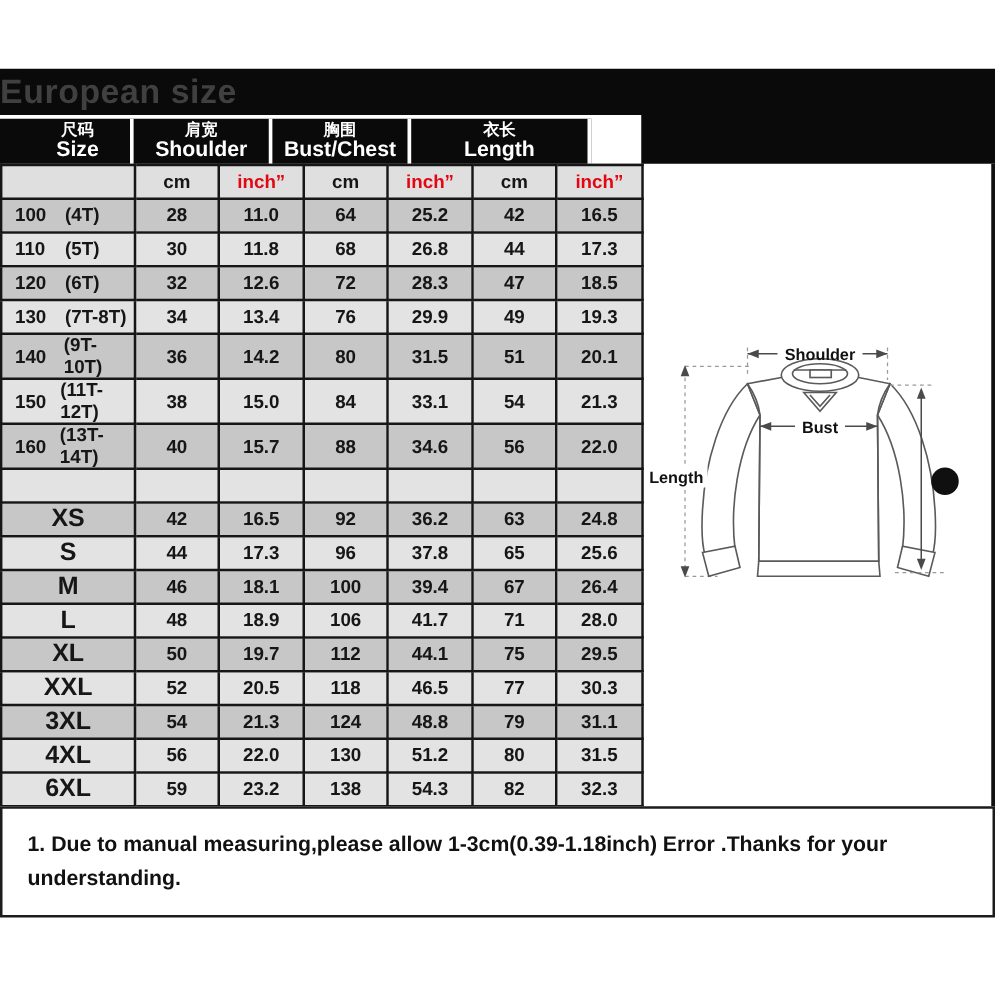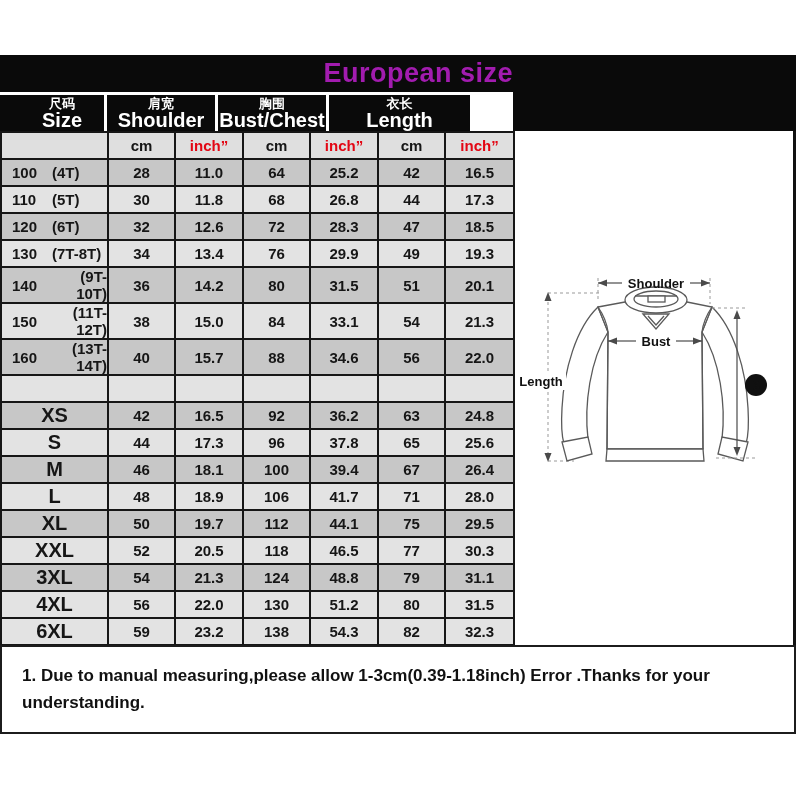--- a/index.html
+++ b/index.html
@@ -1,48 +1,48 @@
 <!DOCTYPE html>
 <html><head>
 <meta charset="utf-8">
 <style>
   html,body{margin:0;padding:0;background:#ffffff;}
   .page{position:relative;width:800px;height:800px;background:#ffffff;overflow:hidden;
         font-family:"Liberation Sans","DejaVu Sans",sans-serif;}
 
   
   .band{position:absolute;left:0;top:55px;width:796px;height:76px;background:#0a0a0a;}
-  .title{position:absolute;left:0;top:58px;width:513px;text-align:right;
-         font-size:27px;font-weight:bold;color:#a21caf;letter-spacing:.5px;}
+  .title{position:absolute;left:0;top:58px;width:513px;text-align:left;
+         font-size:27px;font-weight:bold;color:#404040;letter-spacing:.5px;}
 
   
   .colheads{position:absolute;left:0;top:92px;width:513px;height:39px;background:#ffffff;
             display:flex;box-sizing:border-box;padding-top:3px;}
   .colhead{background:#0a0a0a;box-sizing:border-box;border-right:3px solid #ffffff;
            display:flex;flex-direction:column;align-items:center;justify-content:center;
            color:#ffffff;}
   .colhead .zh{font-size:13px;line-height:14px;font-weight:bold;}
-  .colhead .en{font-size:20px;line-height:18px;font-weight:bold;}
+  .colhead .en{font-size:17px;line-height:18px;font-weight:bold;}
   .w-size{width:107px;padding-left:20px;} .w-meas{width:111px;} .w-last{width:144px;}
 
   
   table.sizes{position:absolute;left:0;top:131px;border-collapse:collapse;table-layout:fixed;}
   table.sizes td{border:2px solid #161616;height:23px;padding:0;text-align:center;
                  font-weight:bold;font-size:15px;color:#161616;overflow:hidden;}
   table.sizes tr{height:27px;}
   td.cm-cell{border-right-style:dotted;}
   td.inch-cell{border-left-style:dotted;color:#e30613;}
   tr.dark td{background:#c7c7c7;}
   tr.light td{background:#e3e3e3;}
   tr.sub td{background:#dfdfdf;}
   td.size-cell{font-size:15px;}
   tr.adult td.size-cell{font-size:20px;}
   .kidwrap{display:flex;align-items:center;padding-left:10px;}
   .kidwrap .num{width:40px;text-align:left;}
-  .kidwrap .fit{text-align:right;}
+  .kidwrap .fit{text-align:left;}
   tr.sub td.inch-cell{color:#e30613;}
 
   
   .right-border{position:absolute;left:793px;top:131px;width:3px;height:514px;background:#111;}
 
   
   .notes{position:absolute;left:0;top:645px;width:796px;height:89px;box-sizing:border-box;
          border:2px solid #1c1c1c;background:#ffffff;padding:15px 8px 16px 20px;}
   .note-line{font-size:17px;line-height:27px;font-weight:bold;color:#111;}
 

